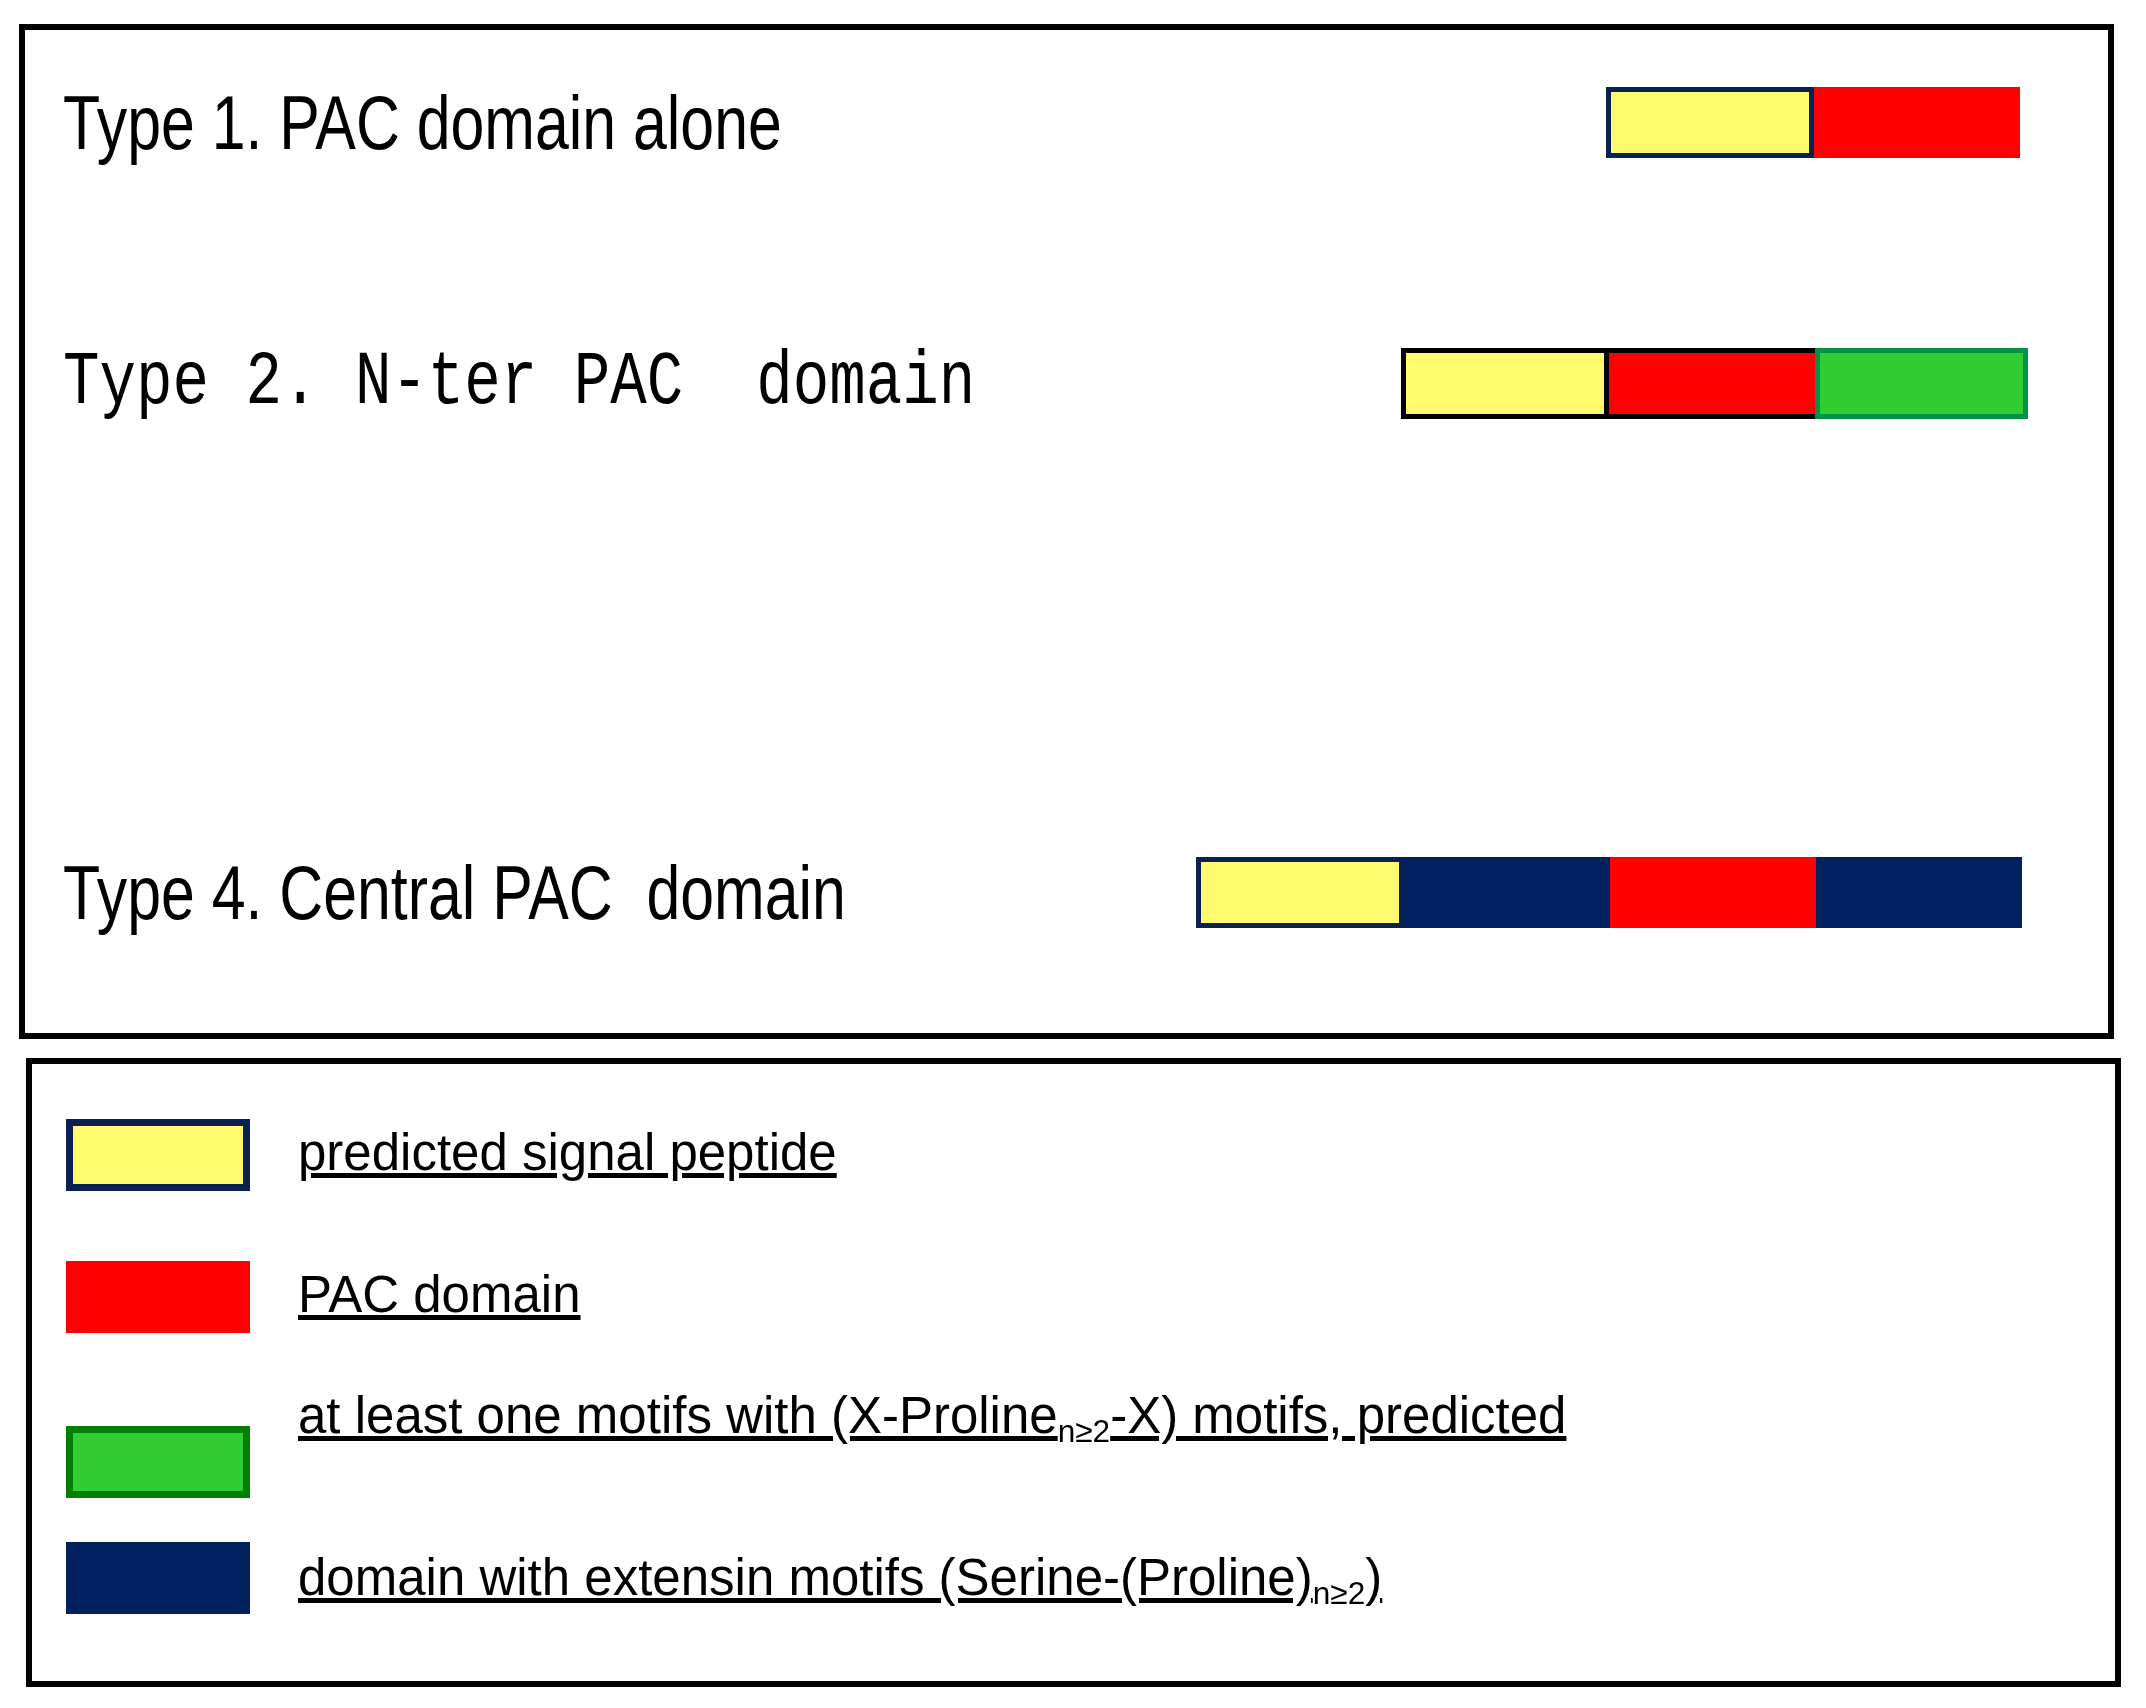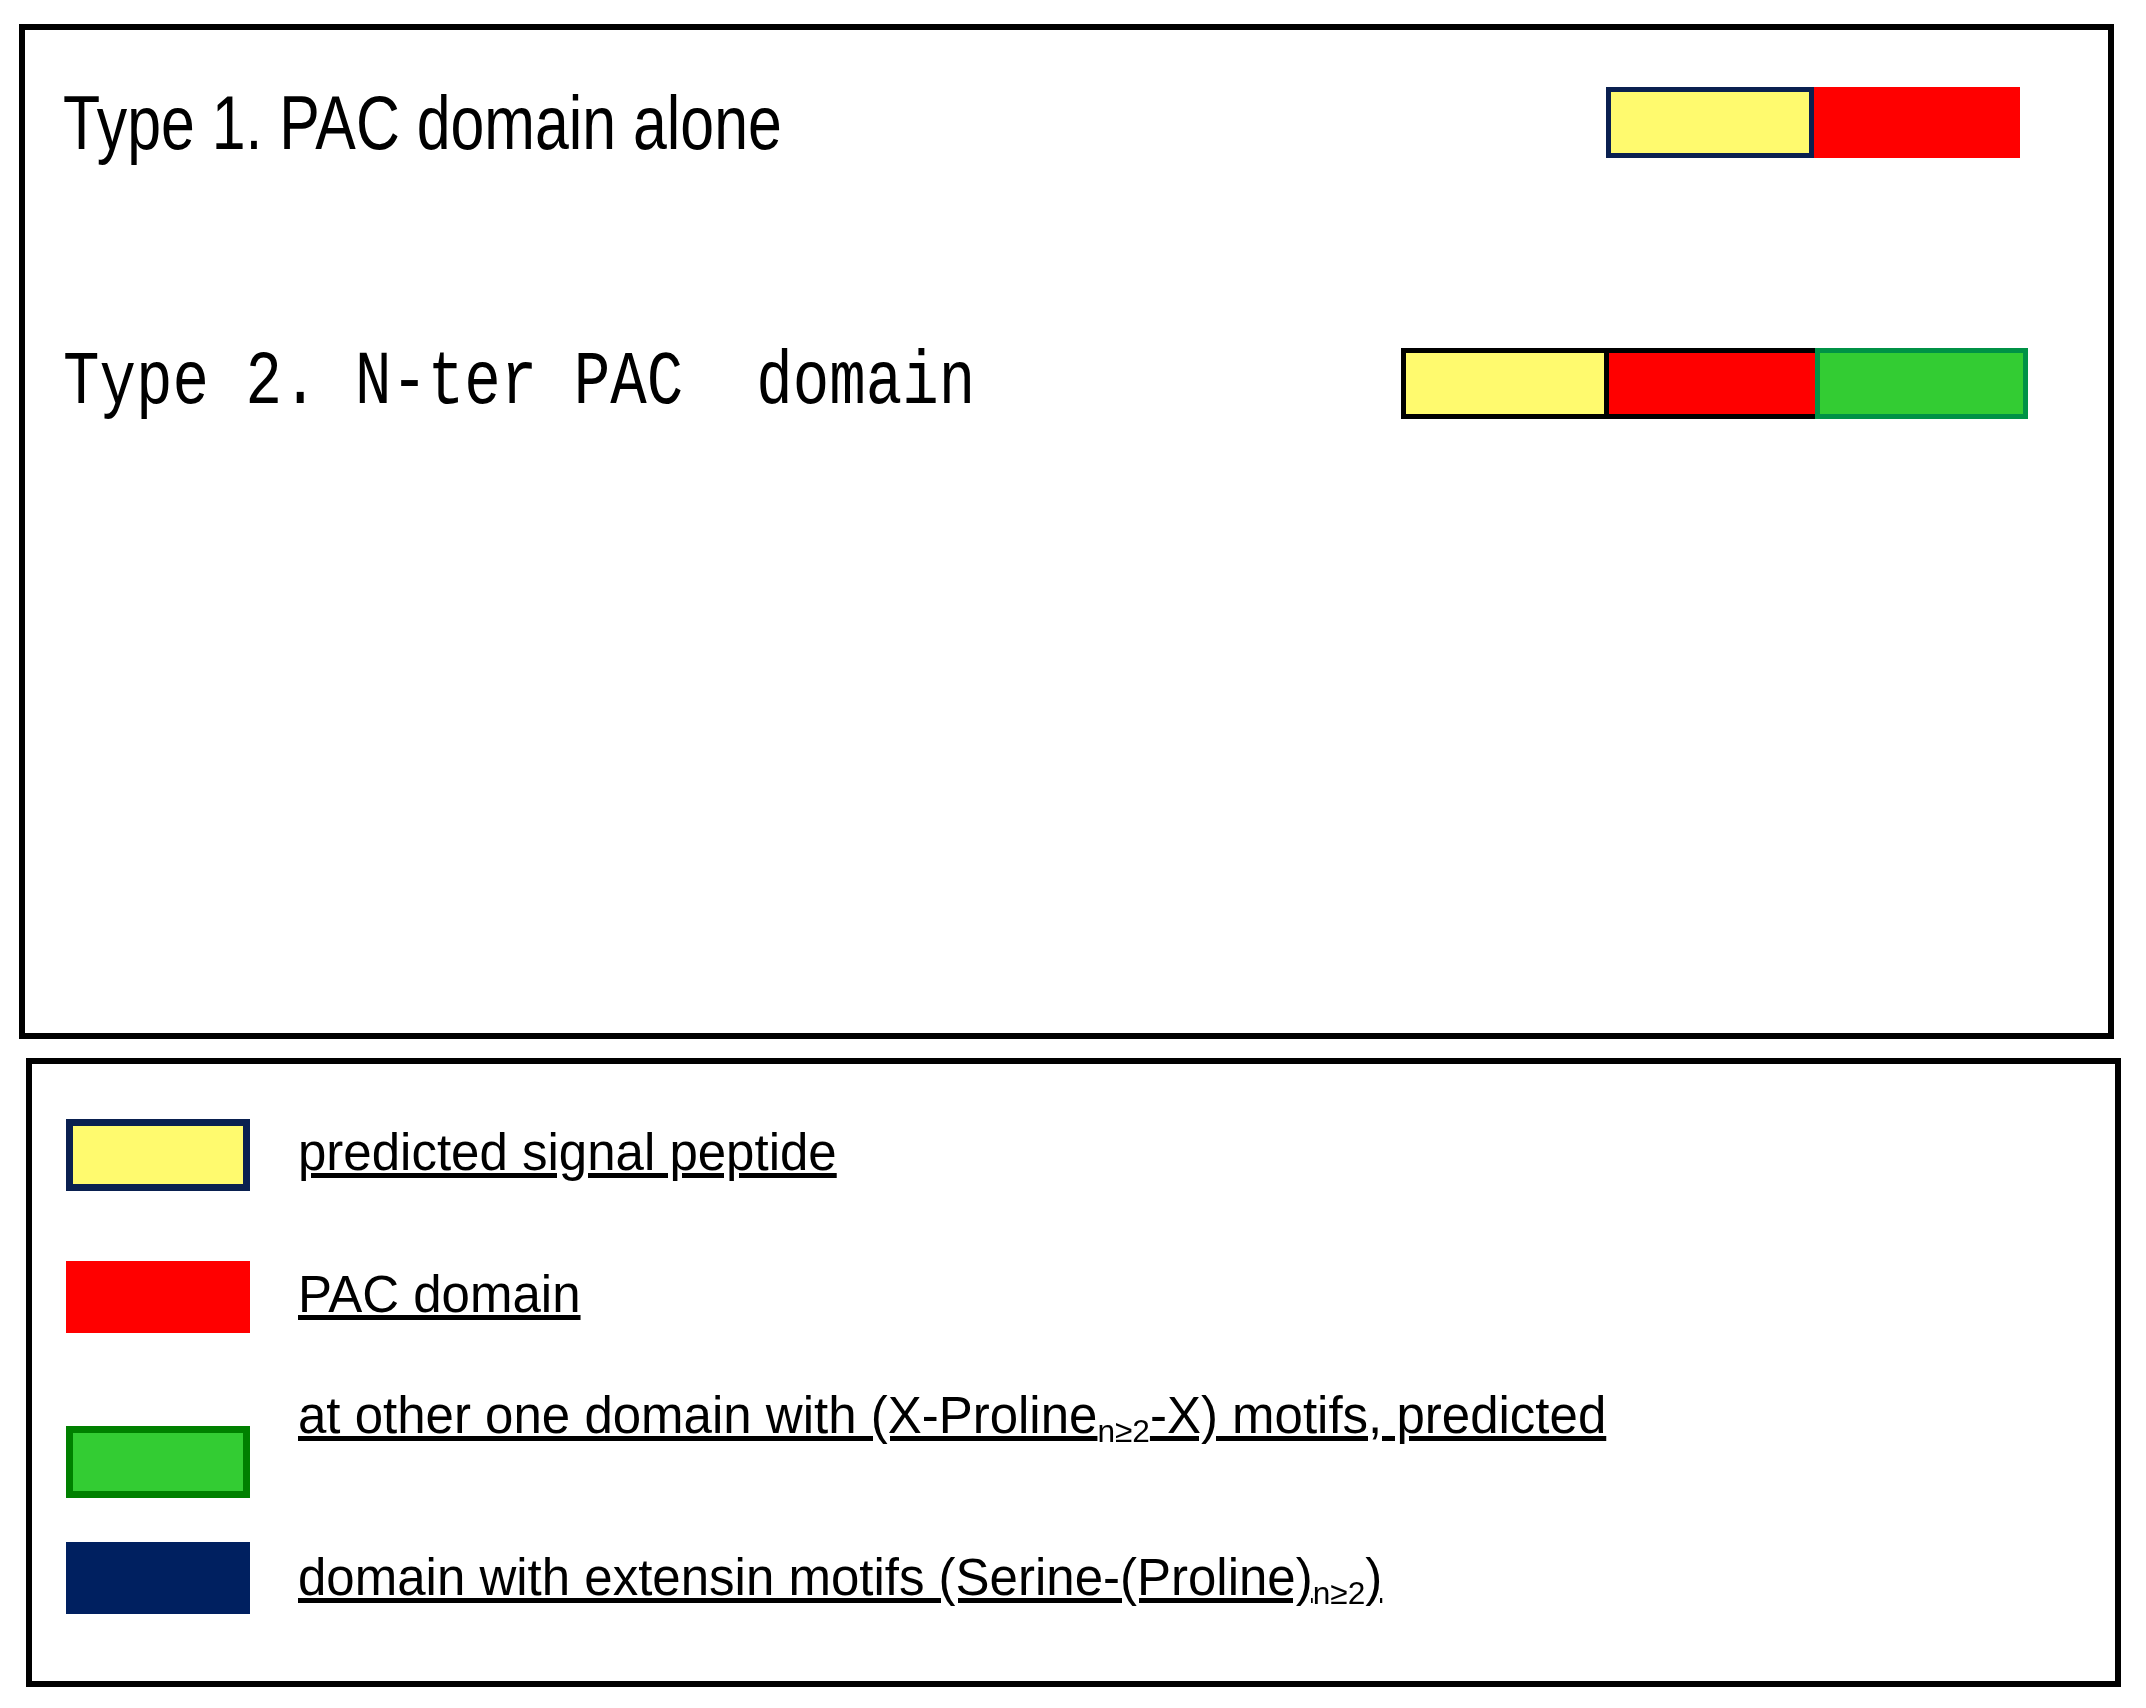--- a/index.html
+++ b/index.html
@@ -163,38 +163,47 @@
   <div class="arch-row" id="row-2">
     <div class="arch-label">Type 2. N-ter PAC  domain</div>
     <div class="bar" style="left:1376px;">
       <div class="seg seg-yellow-black" style="width:208px;"></div>
       <div class="seg seg-red-black" style="width:206px;"></div>
       <div class="seg seg-green" style="width:213px;"></div>
     </div>
   </div>
 
 
+  <div class="arch-row" id="row-4">
+    <div class="arch-label">Type 4. Central PAC  domain</div>
+    <div class="bar" style="left:1171px;">
+      <div class="seg seg-yellow" style="width:208px;"></div>
+      <div class="seg seg-navy" style="width:206px;"></div>
+      <div class="seg seg-red" style="width:206px;"></div>
+      <div class="seg seg-navy" style="width:206px;"></div>
+    </div>
+  </div>
 
 </div>
 
 <div class="panel" id="legend-panel">
 
   <div class="legend-row" id="lrow-1">
     <div class="legend-swatch sw-yellow"></div>
     <div class="legend-text">predicted signal peptide</div>
   </div>
 
   <div class="legend-row" id="lrow-2">
     <div class="legend-swatch sw-red"></div>
     <div class="legend-text">PAC domain</div>
   </div>
 
   <div class="legend-row" id="lrow-3">
     <div class="legend-swatch sw-green" style="top:27px;"></div>
-    <div class="legend-text multi"><span>at other one domain with (X-Proline</span><sub>n≥2</sub><span>-X) motifs, predicted</span><br></div>
+    <div class="legend-text multi"><span>at least one motifs with (X-Proline</span><sub>n≥2</sub><span>-X) motifs, predicted</span><br></div>
   </div>
 
   <div class="legend-row" id="lrow-4">
     <div class="legend-swatch sw-navy"></div>
     <div class="legend-text"><span>domain with extensin motifs (Serine-(Proline)</span><sub>n≥2</sub><span>)</span></div>
   </div>
 
 </div>
 
 

